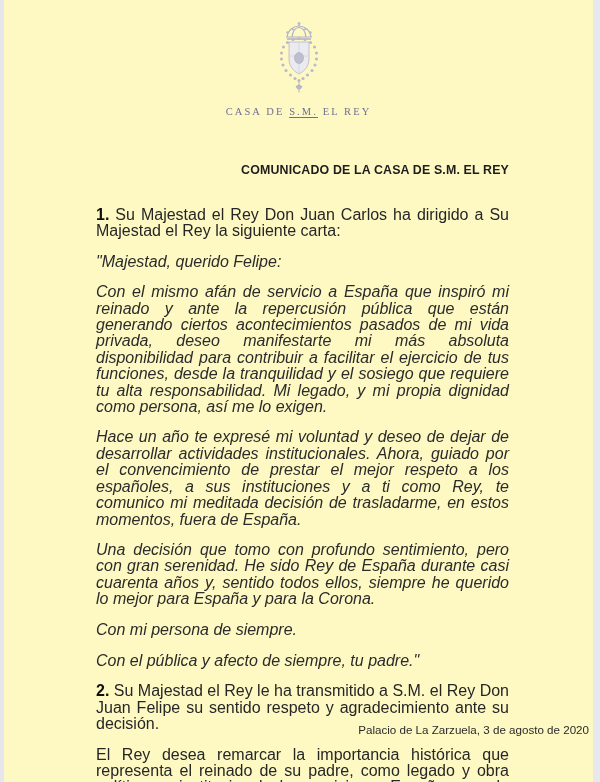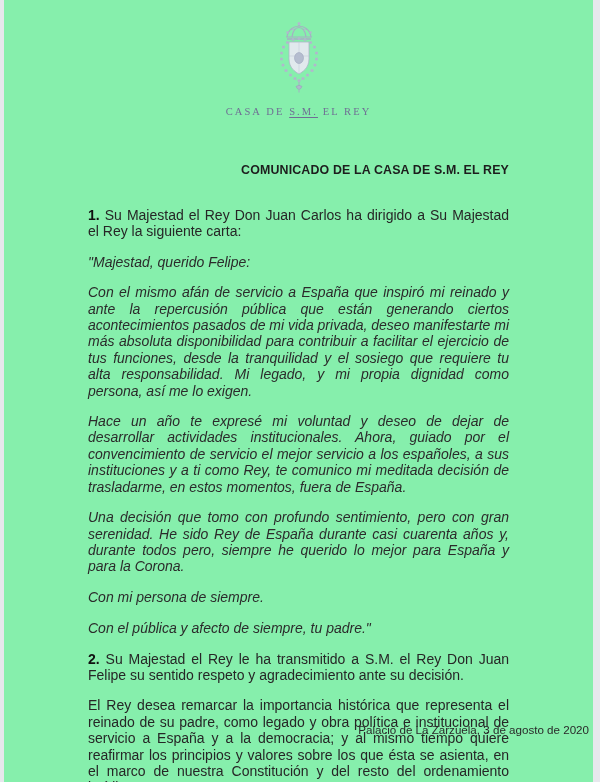--- a/index.html
+++ b/index.html
@@ -25,21 +25,21 @@
     background: #ffffff;
     border-left: 4px solid #e6e7ec;
     border-right: 7px solid #e7e8ed;
   }
 
   .sheet {
     position: relative;
     width: 100%;
     height: 100%;
     box-sizing: border-box;
-    background: #86efac;
+    background: #fef9c3;
     padding: 0 84px 16px 84px;
   }
 
   
   .letterhead {
     padding-top: 22px;
     text-align: center;
   }
   .crest {
     display: block;
@@ -69,22 +69,22 @@
     font-weight: bold;
     color: #1d1d1d;
     letter-spacing: .15px;
   }
 
   
   .body-area {
     margin-top: 30px;
   }
   p.para {
-    margin: 0 0 14px 0;
-    font-size: 14px;
+    margin: 0 0 14px 8px;
+    font-size: 16px;
     line-height: 16.4px;
     color: #262626;
     text-align: justify;
     text-justify: inter-word;
   }
   p.para:last-child { margin-bottom: 0; }
 
   p.italic {
     font-style: italic;
     color: #2b2b2b;
@@ -175,23 +175,23 @@
     <h1 class="doc-title">COMUNICADO DE LA CASA DE S.M. EL REY</h1>
 
     <div class="body-area">
 
       <p class="para"><span class="num">1.</span><span> Su Majestad el Rey Don Juan Carlos ha dirigido a Su Majestad el Rey la siguiente carta:</span></p>
 
       <p class="para italic">"Majestad, querido Felipe:</p>
 
       <p class="para italic">Con el mismo afán de servicio a España que inspiró mi reinado y ante la repercusión pública que están generando ciertos acontecimientos pasados de mi vida privada, deseo manifestarte mi más absoluta disponibilidad para contribuir a facilitar el ejercicio de tus funciones, desde la tranquilidad y el sosiego que requiere tu alta responsabilidad. Mi legado, y mi propia dignidad como persona, así me lo exigen.</p>
 
-      <p class="para italic">Hace un año te expresé mi voluntad y deseo de dejar de desarrollar actividades institucionales. Ahora, guiado por el convencimiento de servicio el mejor servicio a los españoles, a sus instituciones y a ti como Rey, te comunico mi meditada decisión de trasladarme, en estos momentos, fuera de España.</p>
-
-      <p class="para italic">Una decisión que tomo con profundo sentimiento, pero con gran serenidad. He sido Rey de España durante casi cuarenta años y, durante todos pero, siempre he querido lo mejor para España y para la Corona.</p>
+      <p class="para italic">Hace un año te expresé mi voluntad y deseo de dejar de desarrollar actividades institucionales. Ahora, guiado por el convencimiento de prestar el mejor respeto a los españoles, a sus instituciones y a ti como Rey, te comunico mi meditada decisión de trasladarme, en estos momentos, fuera de España.</p>
+
+      <p class="para italic">Una decisión que tomo con profundo sentimiento, pero con gran serenidad. He sido Rey de España durante casi cuarenta años y, sentido todos ellos, siempre he querido lo mejor para España y para la Corona.</p>
 
       <p class="para italic tight">Con mi persona de siempre.</p>
 
       <p class="para italic">Con el pública y afecto de siempre, tu padre."</p>
 
       <p class="para"><span class="num">2.</span><span> Su Majestad el Rey le ha transmitido a S.M. el Rey Don Juan Felipe su sentido respeto y agradecimiento ante su decisión.</span></p>
 
       <p class="para">El Rey desea remarcar la importancia histórica que representa el reinado de su padre, como legado y obra política e institucional de servicio a España y a la democracia; y al mismo tiempo quiere reafirmar los principios y valores sobre los que ésta se asienta, en el marco de nuestra Constitución y del resto del ordenamiento jurídico.</p>
     </div>
 

